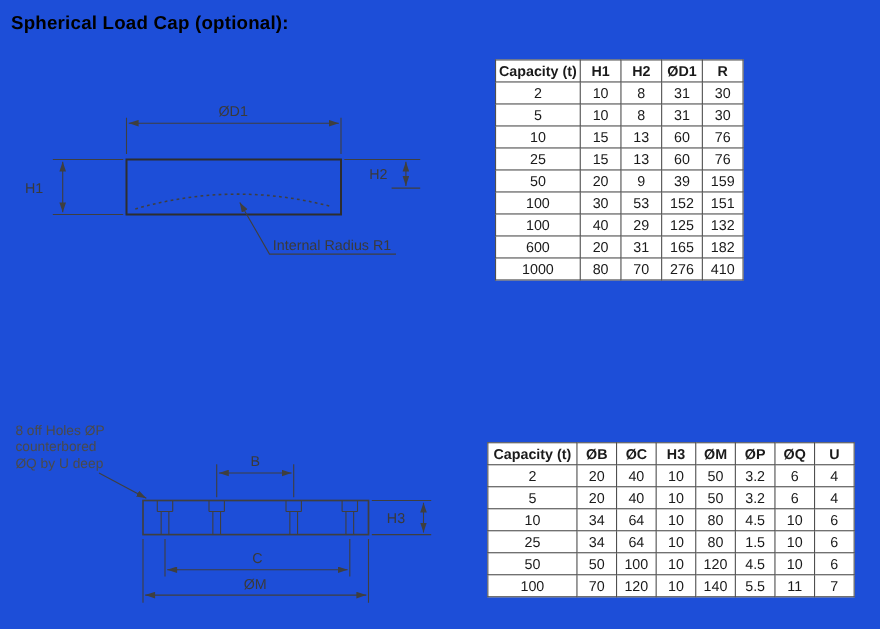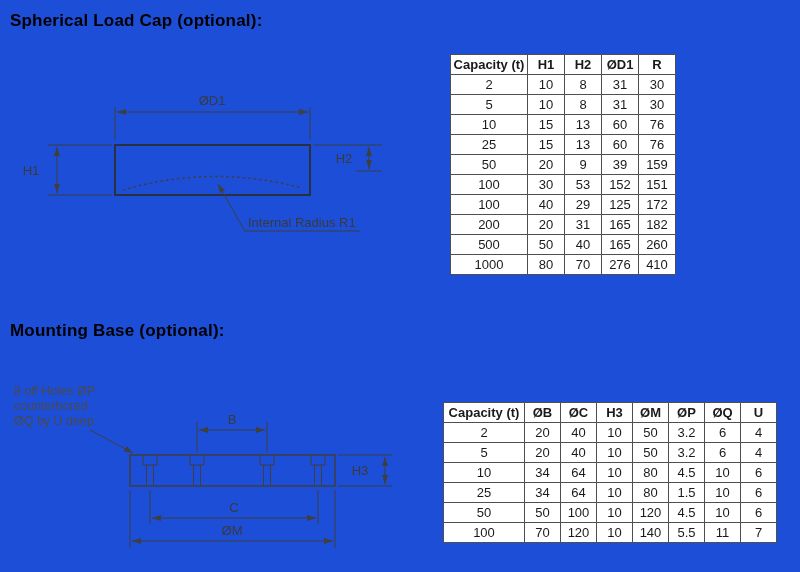--- a/index.html
+++ b/index.html
@@ -161,47 +161,39 @@
           <td>30</td>
           <td>53</td>
           <td>152</td>
           <td>151</td>
         </tr>
         <tr>
           <td>100</td>
           <td>40</td>
           <td>29</td>
           <td>125</td>
-          <td>172</td>
-        </tr>
-        <tr>
-          <td>200</td>
+          <td>132</td>
+        </tr>
+        <tr>
+          <td>600</td>
           <td>20</td>
           <td>31</td>
           <td>165</td>
           <td>182</td>
-        </tr>
-        <tr>
-          <td>500</td>
-          <td>50</td>
-          <td>40</td>
-          <td>165</td>
-          <td>260</td>
         </tr>
         <tr>
           <td>1000</td>
           <td>80</td>
           <td>70</td>
           <td>276</td>
           <td>410</td>
         </tr>
       </tbody>
     </table>
 
-  <div class="section-title" id="title-mounting">Mounting Base (optional):</div>
 
   <svg id="mounting-svg" class="diagram-svg" width="440" height="195" viewBox="0 0 440 195">
     <g stroke="#3f3f3f" stroke-width="1" fill="none">
 
       <rect x="130" y="83" width="205" height="31" stroke-width="1.5"></rect>
 
       <g>
         <line x1="143" y1="83" x2="143" y2="93"></line>
           <line x1="157" y1="83" x2="157" y2="93"></line>
         <line x1="143" y1="93" x2="157" y2="93"></line>

